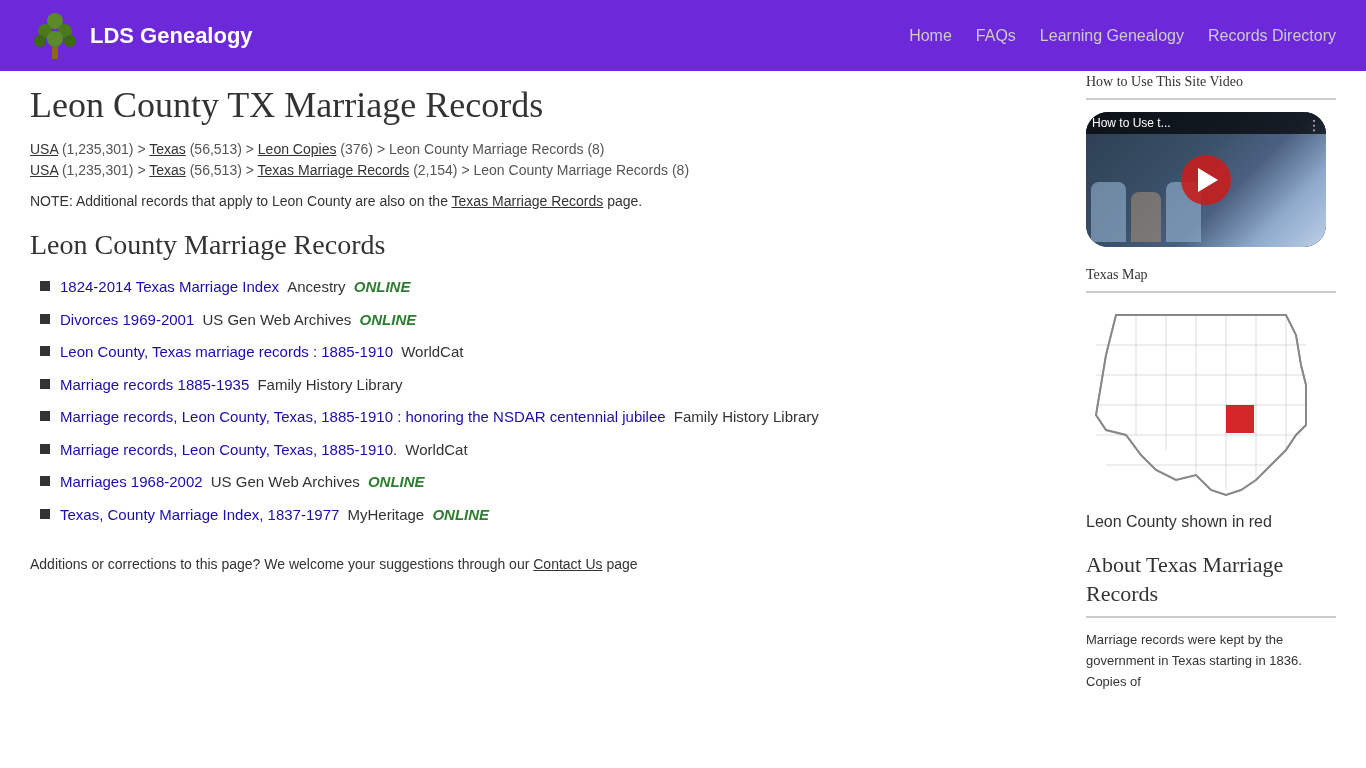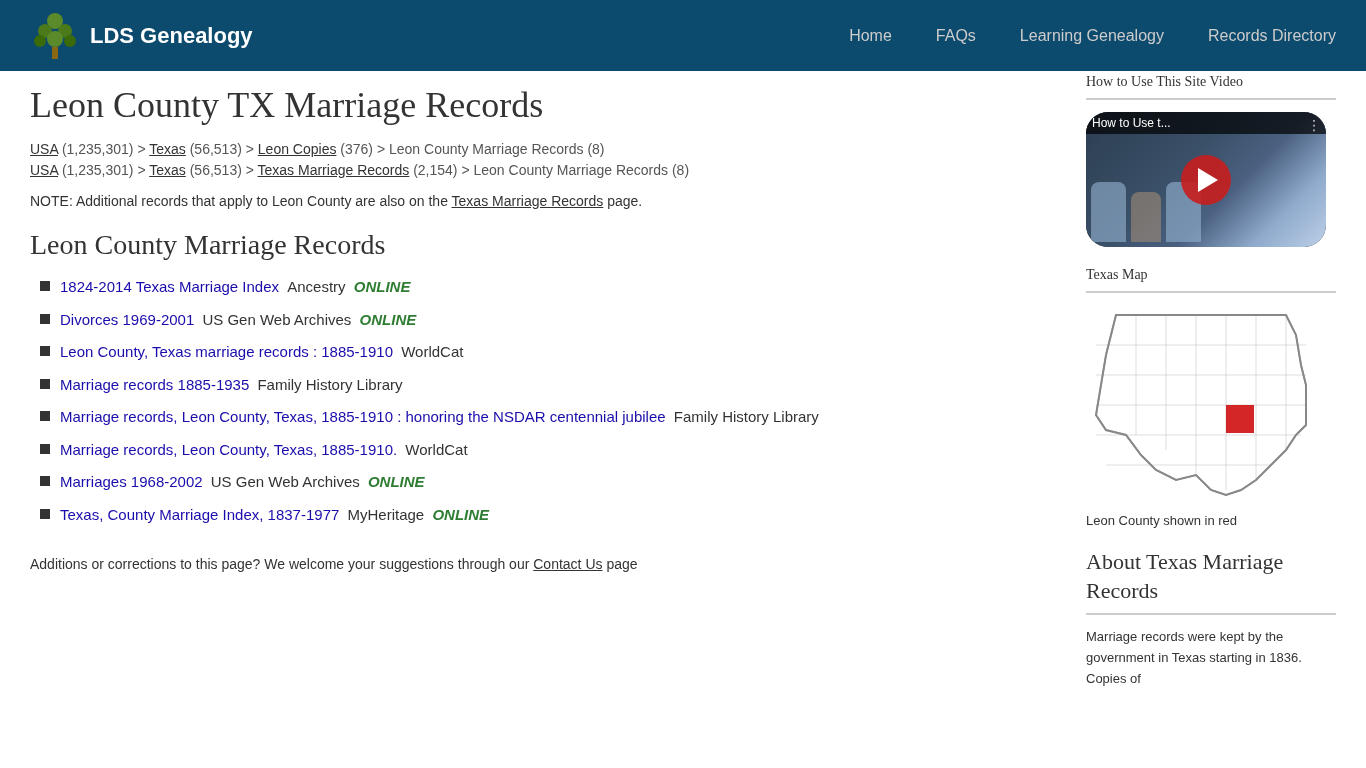--- a/index.html
+++ b/index.html
@@ -1,20 +1,20 @@
 <!DOCTYPE html>
 <html><head>
   <meta charset="utf-8">
   <style>
     * { margin: 0; padding: 0; box-sizing: border-box; }
     body { font-family: Georgia, 'Times New Roman', serif; font-size: 16px; color: #333; background: #e8e8e8; }
 
     
     #header {
-      background: #0c4a6e;
+      background: #6d28d9;
       height: 71px;
       display: flex;
       align-items: center;
       justify-content: space-between;
       padding: 0 30px;
     }
     #logo-area {
       display: flex;
       align-items: center;
       gap: 10px;
@@ -24,21 +24,21 @@
       height: 50px;
     }
     #logo-text {
       color: #fff;
       font-size: 22px;
       font-family: Arial, sans-serif;
       font-weight: bold;
     }
     #nav {
       display: flex;
-      gap: 44px;
+      gap: 24px;
       align-items: center;
     }
     .nav-item {
       color: #ccc;
       font-family: Arial, sans-serif;
       font-size: 16px;
       cursor: pointer;
       text-decoration: none;
     }
 
@@ -211,21 +211,21 @@
     #texas-map-section {
       margin-top: 0;
     }
     #texas-map-container {
       width: 240px;
       height: 200px;
       position: relative;
       margin-bottom: 8px;
     }
     #texas-map-caption {
-      font-size: 13px;
+      font-size: 16px;
       font-family: Arial, sans-serif;
       color: #333;
       margin-bottom: 20px;
     }
     
     #about-section-title {
       font-size: 22px;
       font-weight: normal;
       color: #333;
       margin-bottom: 8px;

